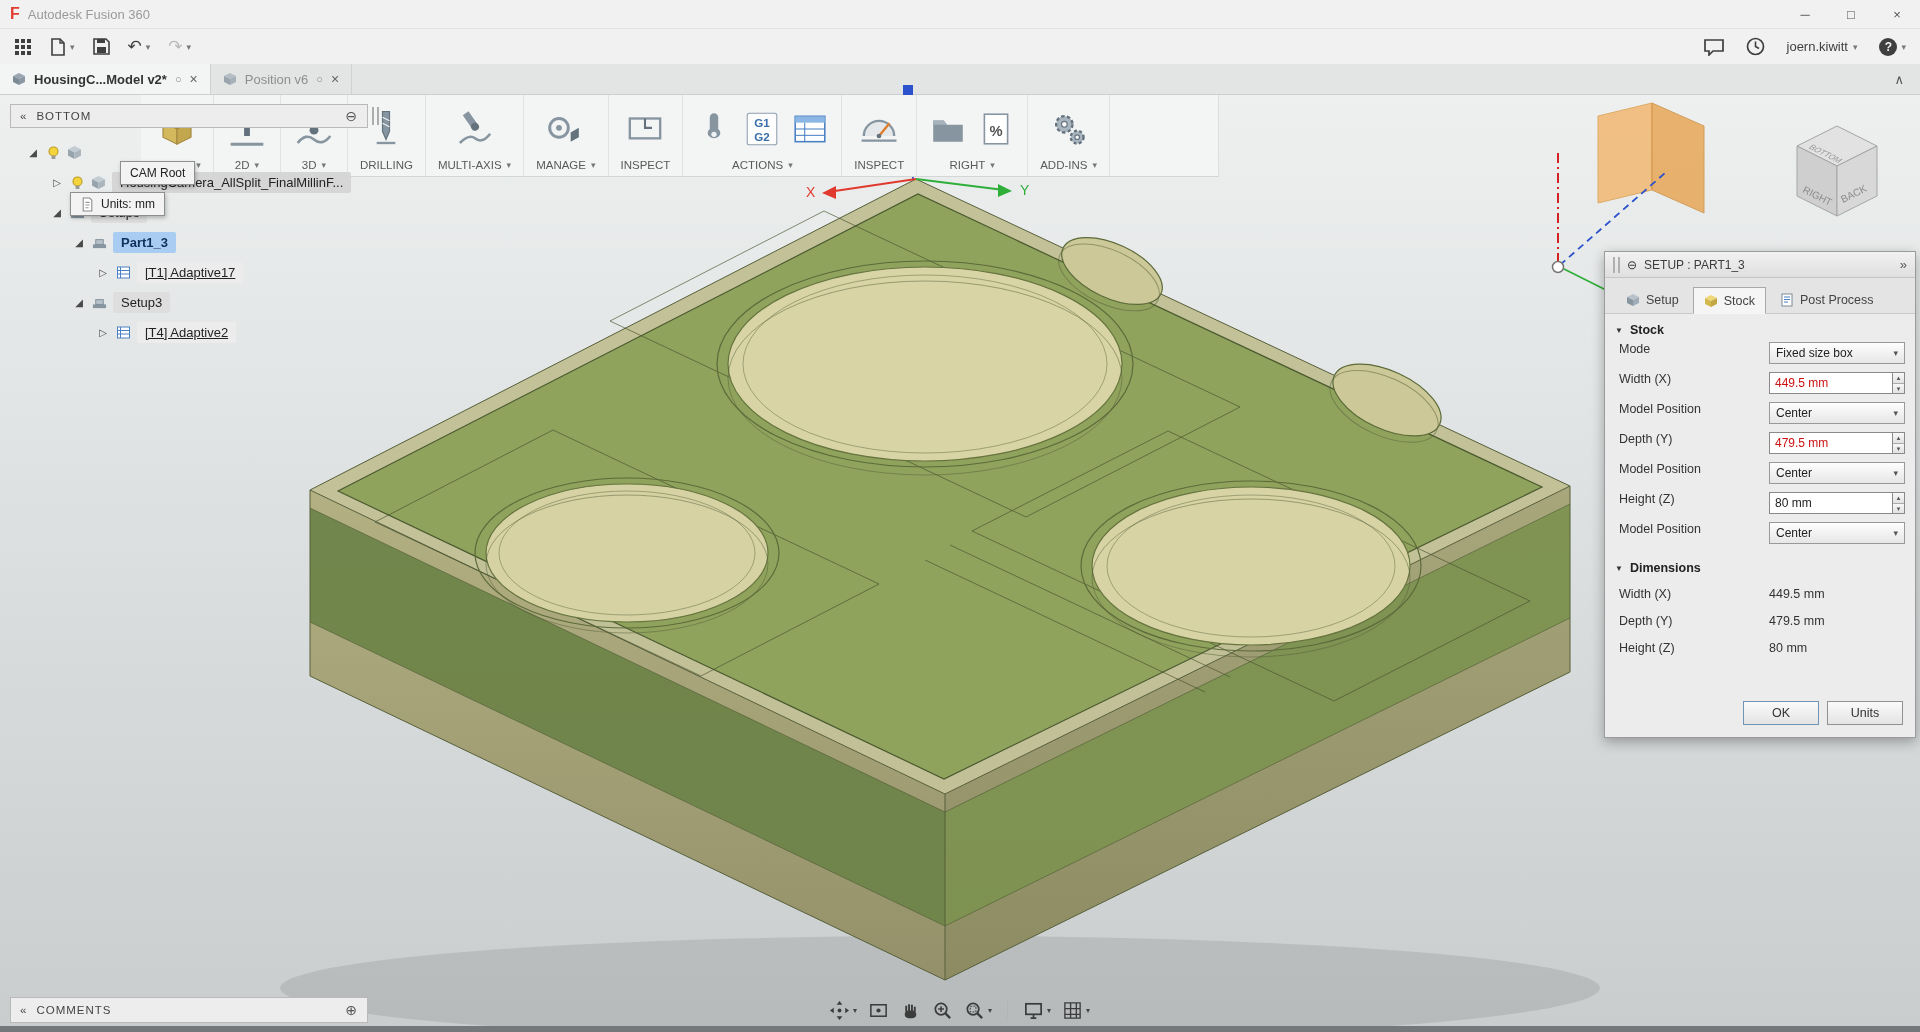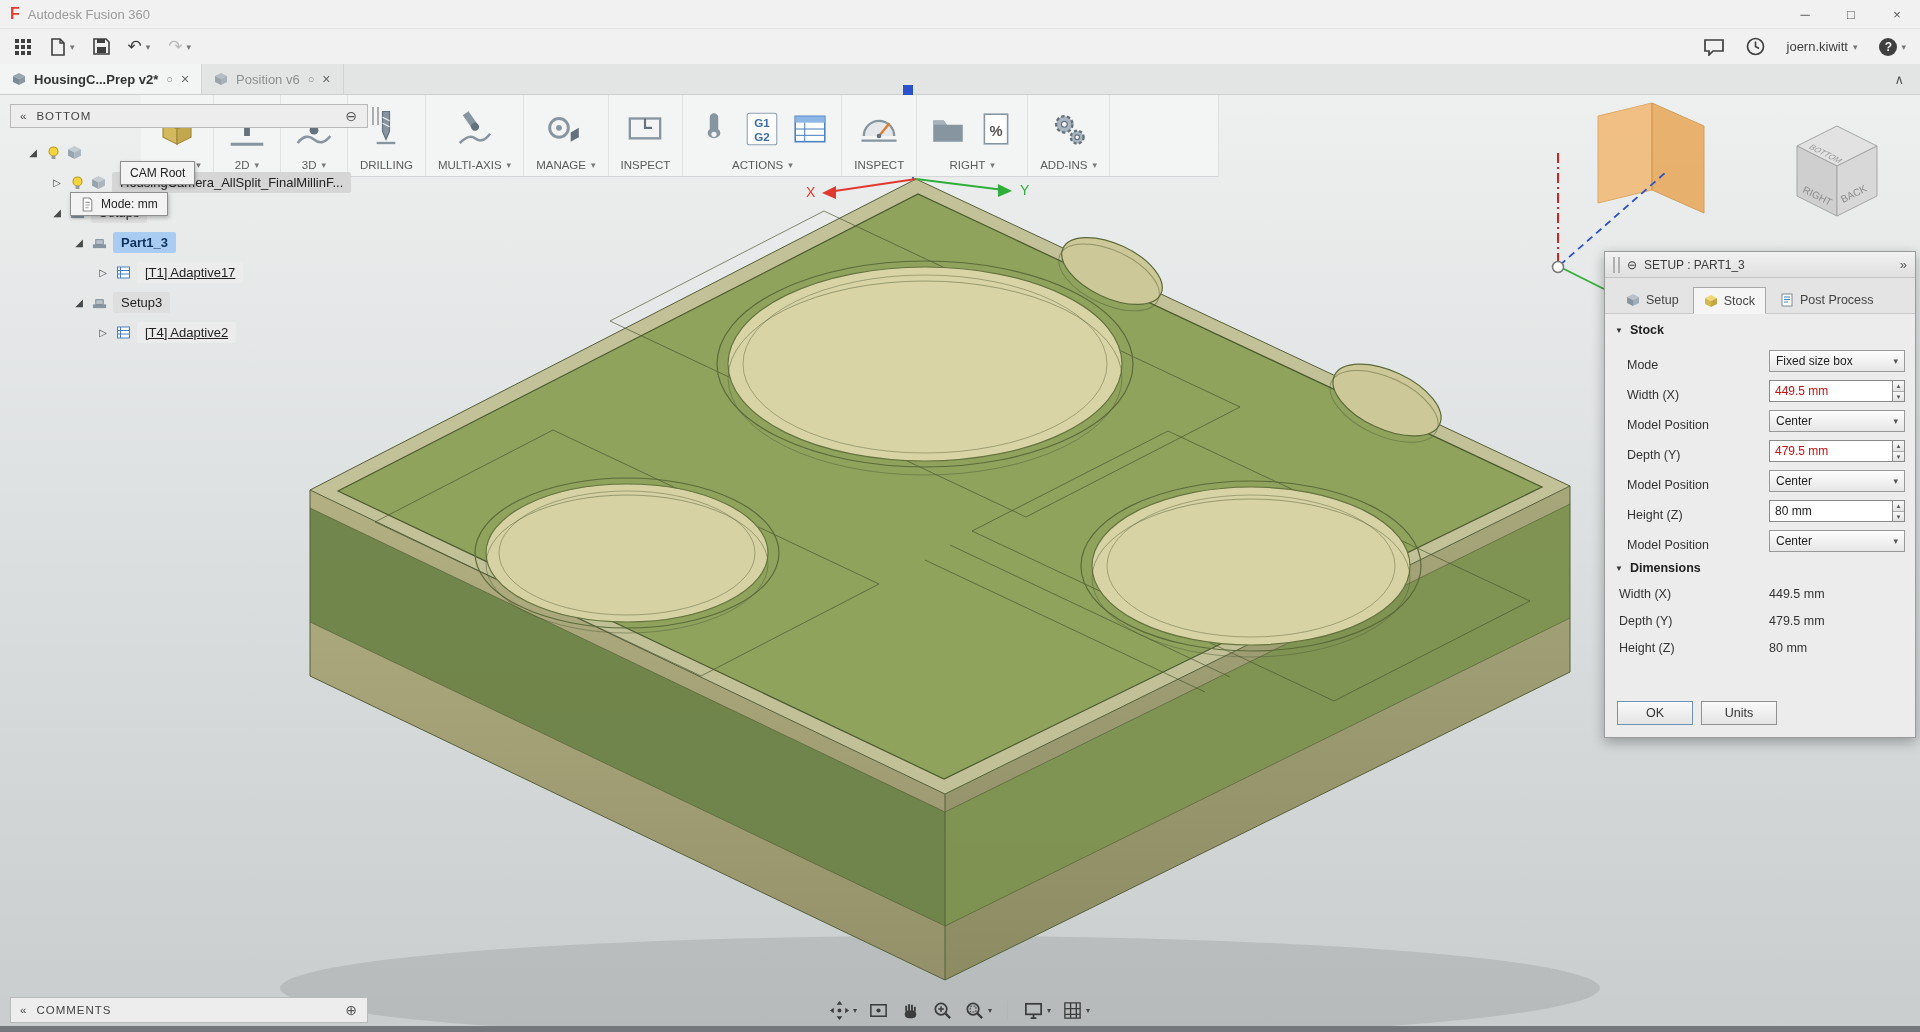--- a/index.html
+++ b/index.html
@@ -66,33 +66,33 @@
   
   .dialog { position:absolute; left:1604px; top:156px; width:312px; background:#ececec; border:1px solid #9b9b9b; box-shadow:0 4px 12px rgba(0,0,0,.3); z-index:40; font-size:12.5px; }
   .dheader { height:26px; background:linear-gradient(#f2f2f2,#dfdfdf); border-bottom:1px solid #c4c4c4; display:flex; align-items:center; gap:7px; padding:0 8px; color:#3c3c3c; font-size:12px; }
   .dgrip { width:7px; height:16px; border-left:2px solid #b0b0b0; border-right:2px solid #b0b0b0; }
   .dexp { margin-left:auto; color:#555; font-size:13px; }
   .dtabs { display:flex; align-items:flex-end; height:36px; padding:0 10px; gap:3px; background:#e4e4e4; border-bottom:1px solid #c9c9c9; }
   .dtab { height:27px; display:flex; align-items:center; gap:6px; padding:0 10px; color:#444; border:1px solid transparent; }
   .dtab.active { background:#f5f5f5; border:1px solid #a9a9a9; border-bottom-color:#f5f5f5; margin-bottom:-1px; }
   .dsechead { display:flex; align-items:center; gap:7px; padding:9px 10px 5px; font-weight:bold; color:#222; }
   .caret { font-size:8px; color:#333; }
-  .drow { display:flex; align-items:flex-end; height:30px; padding:0 10px 0 22px; }
+  .drow { display:flex; align-items:flex-start; height:30px; padding:0 10px 0 14px; }
   .dlabel { flex:1; color:#333; }
   .sel { width:136px; height:22px; background:linear-gradient(#fefefe,#e6e6e6); border:1px solid #999; display:flex; align-items:center; padding:0 6px; font-size:12px; color:#222; }
   .selarw { margin-left:auto; font-size:9px; color:#555; }
   .numwrap { width:136px; height:22px; display:flex; }
   input.num { flex:1; min-width:0; border:1px solid #8a8a8a; border-right:none; padding:0 5px; font-size:12px; font-family:inherit; color:#222; background:#fff; outline:none; }
   input.red { color:#cc1111; }
   .spin { width:13px; display:flex; flex-direction:column; border:1px solid #8a8a8a; }
   .spin span { flex:1; font-size:7px; line-height:9px; text-align:center; color:#555; background:linear-gradient(#f8f8f8,#e2e2e2); }
   .spin span:first-child { border-bottom:1px solid #ababab; }
   .dimrow { display:flex; align-items:center; height:27px; padding:0 10px 0 14px; }
   .dimval { width:136px; color:#333; }
-  .dbuttons { display:flex; gap:8px; padding:14px 12px 12px; margin-top:26px; }
+  .dbuttons { display:flex; justify-content:flex-end; gap:8px; padding:14px 12px 12px; margin-top:26px; }
   .btn { width:76px; height:24px; background:linear-gradient(#fafafa,#e4e4e4); border:1px solid #919191; font-size:12.5px; color:#333; font-family:inherit; }
   .btn.ok { border-color:#6f94b8; }
 
   
   .comments { position:absolute; left:10px; bottom:9px; width:358px; height:26px; background:#ededed; border:1px solid #b9b9b9; display:flex; align-items:center; gap:9px; padding:0 9px; font-size:11.5px; letter-spacing:1px; color:#444; z-index:30; }
   .navbar { position:absolute; left:827px; bottom:7px; height:30px; display:flex; align-items:center; gap:7px; z-index:30; }
   .navbtn { display:flex; align-items:center; gap:3px; padding:3px 2px; }
   .nicon { width:21px; height:21px; display:block; }
   .navdd { font-size:8px; color:#444; }
   .navsep { width:1px; height:20px; background:#b5b5b5; margin:0 6px; }
@@ -172,21 +172,21 @@
   </div>
 </div>
 
 <div class="tabbar">
   <div class="doctab active">
     <svg width="14" height="14" viewBox="0 0 14 14">
         <polygon points="7,1 13,4 7,7 1,4" fill="#9aa7b2"></polygon>
         <polygon points="1,4 7,7 7,13 1,10" fill="#7d8b96"></polygon>
         <polygon points="7,7 13,4 13,10 7,13" fill="#8c99a4"></polygon>
       </svg>
-    <span class="tlabel">HousingC...Prep v2*</span>
+    <span class="tlabel">HousingC...Model v2*</span>
     <span class="sync">○</span>
     <span class="tclose">×</span>
   </div>
   <div class="doctab">
     <svg width="14" height="14" viewBox="0 0 14 14">
         <polygon points="7,1 13,4 7,7 1,4" fill="#b4bdc4"></polygon>
         <polygon points="1,4 7,7 7,13 1,10" fill="#9aa4ac"></polygon>
         <polygon points="7,7 13,4 13,10 7,13" fill="#a7b0b8"></polygon>
       </svg>
     <span class="tlabel">Position v6</span>
@@ -499,21 +499,21 @@
           </svg>
       </div>
       <div class="tt tt1">
           <span>CAM Root</span>
         </div>
       <div class="tt tt2">
         <svg class="ticon" viewBox="0 0 14 14">
             <path d="M3,1 h6 l2,2 v10 h-8 z" fill="#ffffff" stroke="#8a8a8a"></path>
             <path d="M5,5 h4 M5,7.5 h4 M5,10 h3" stroke="#9a9a9a"></path>
           </svg>
-        <span>Mode: mm</span>
+        <span>Units: mm</span>
       </div>
       <div class="trow lvl1">
         <span class="tw">▷</span>
         <svg class="ticon" viewBox="0 0 14 14">
             <circle cx="7" cy="6" r="4.2" fill="#f5d33c" stroke="#b99b1e"></circle>
             <rect x="5.2" y="10" width="3.6" height="3" fill="#9a9a9a"></rect>
           </svg>
         <svg class="ticon" viewBox="0 0 14 14">
             <polygon points="7,1 13,4 7,7 1,4" fill="#c3ccd3"></polygon>
             <polygon points="1,4 7,7 7,13 1,10" fill="#97a4ad"></polygon>

